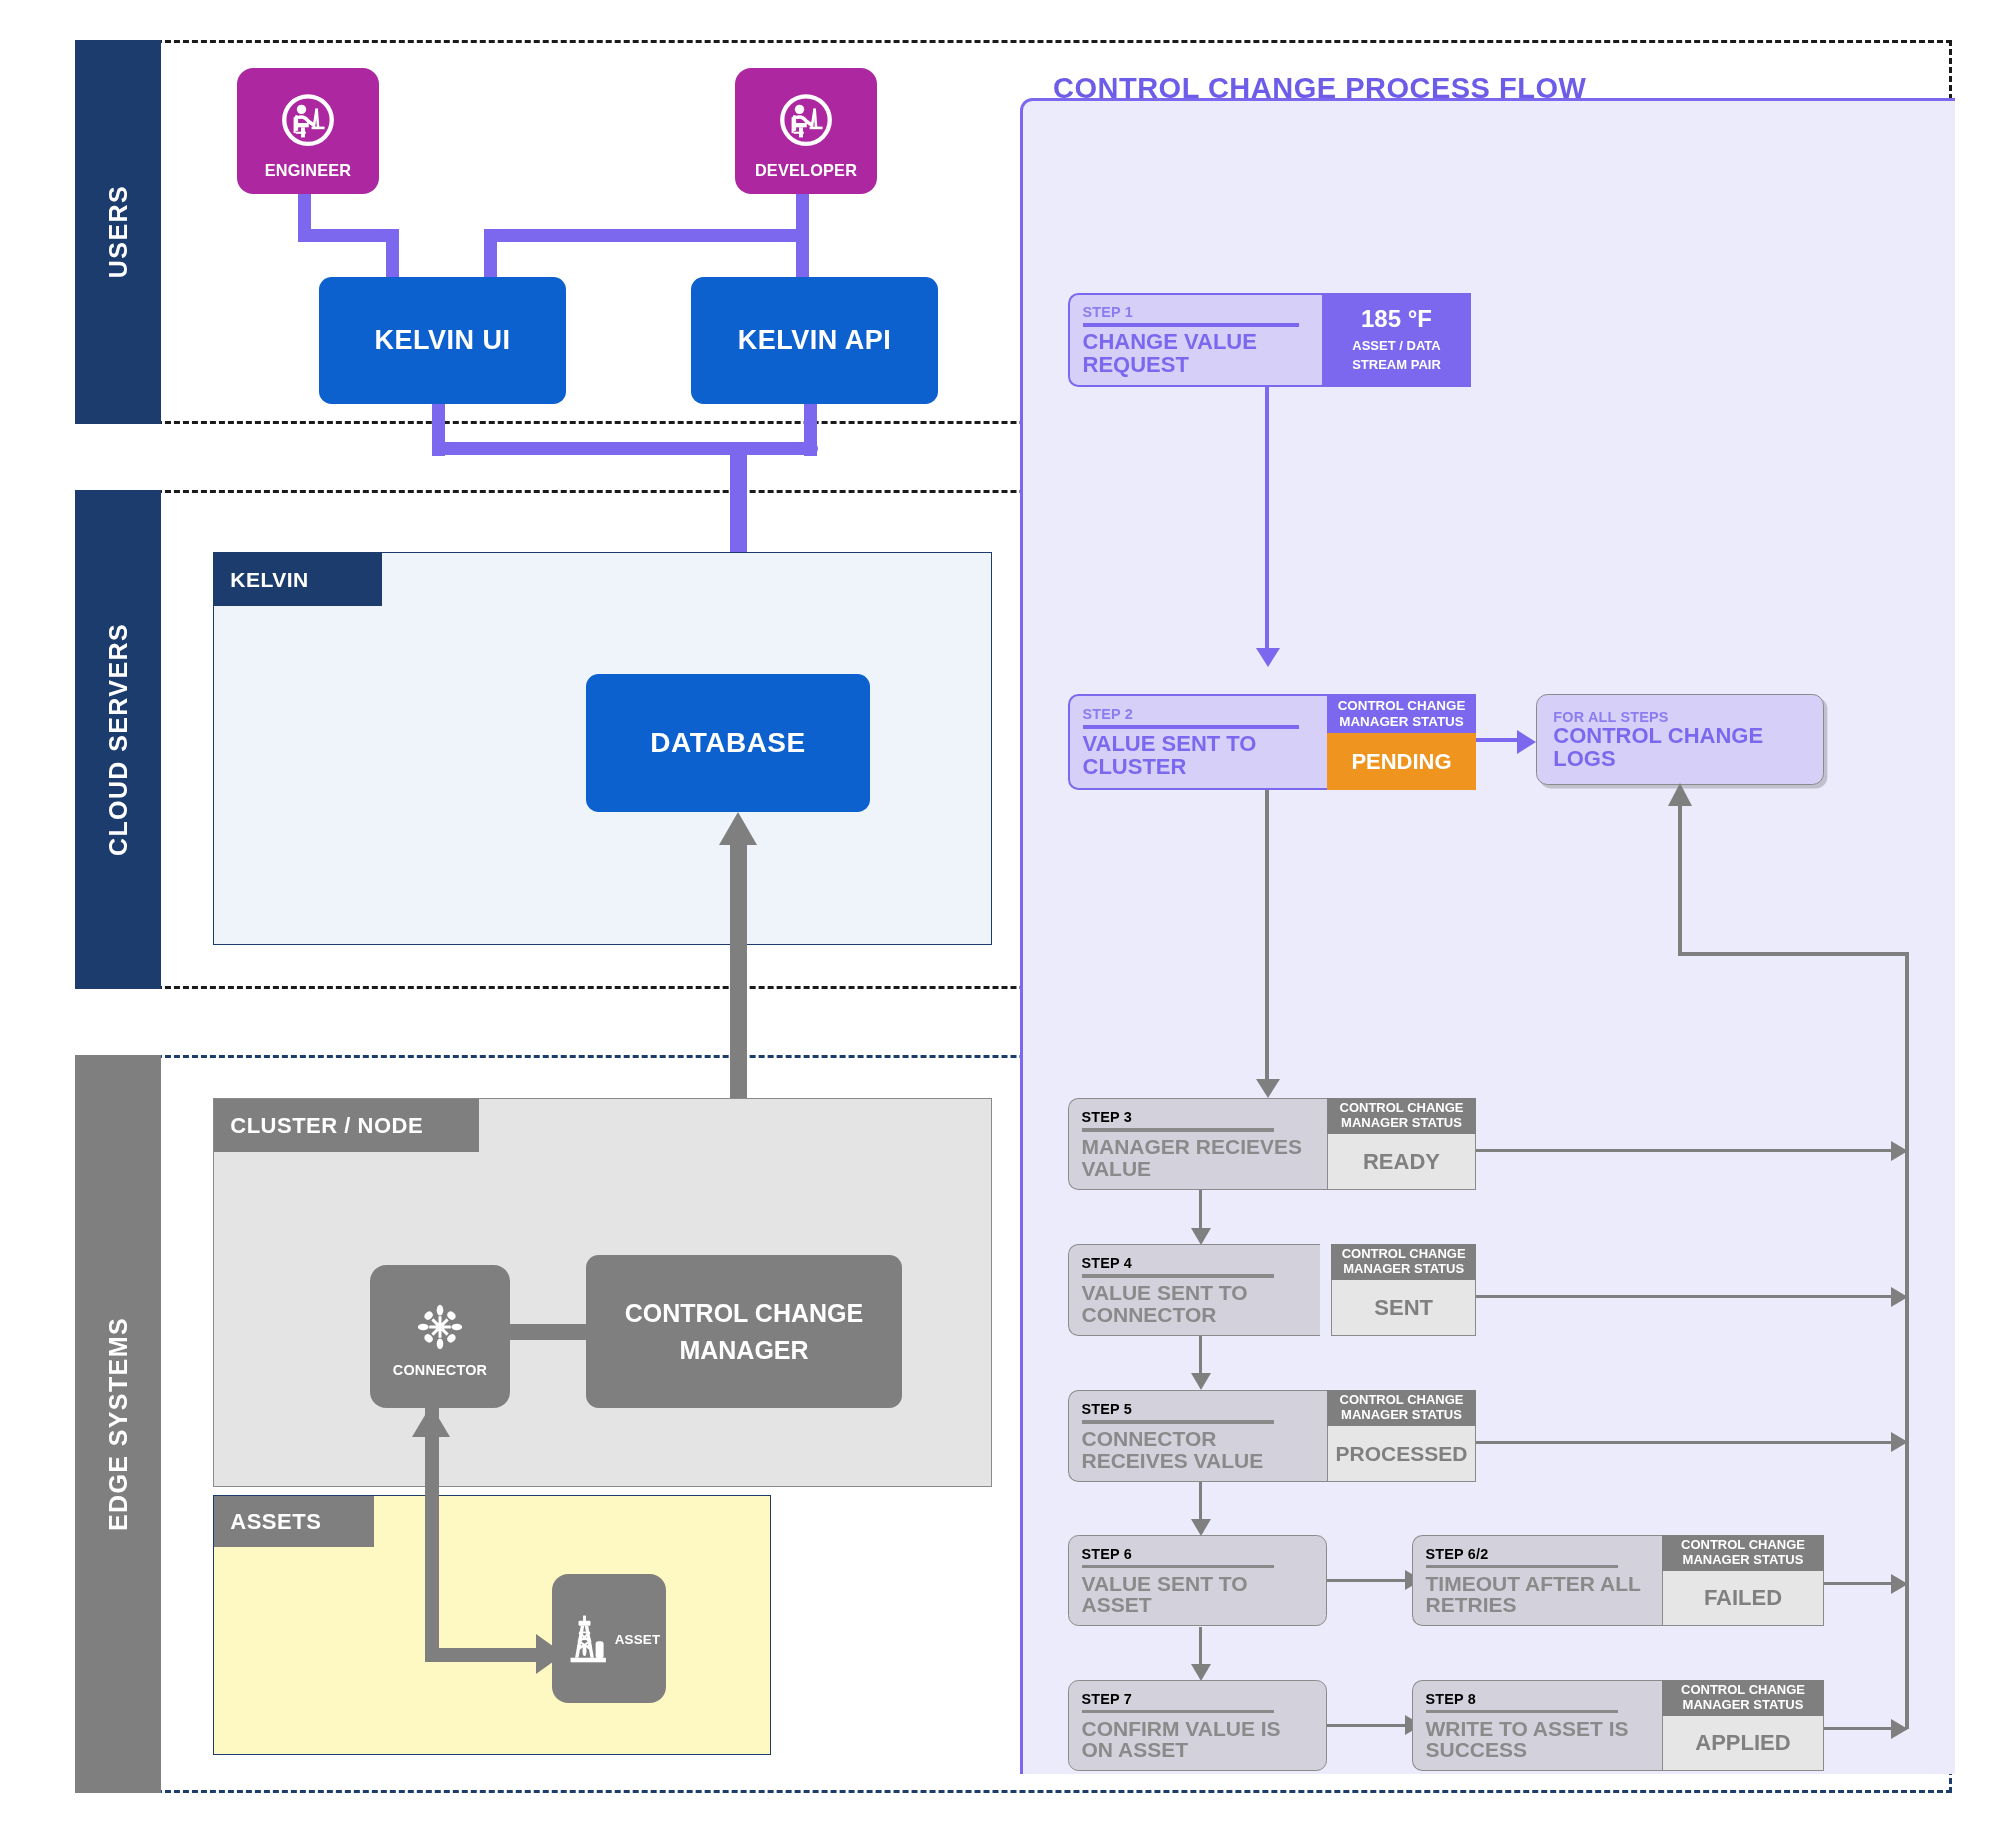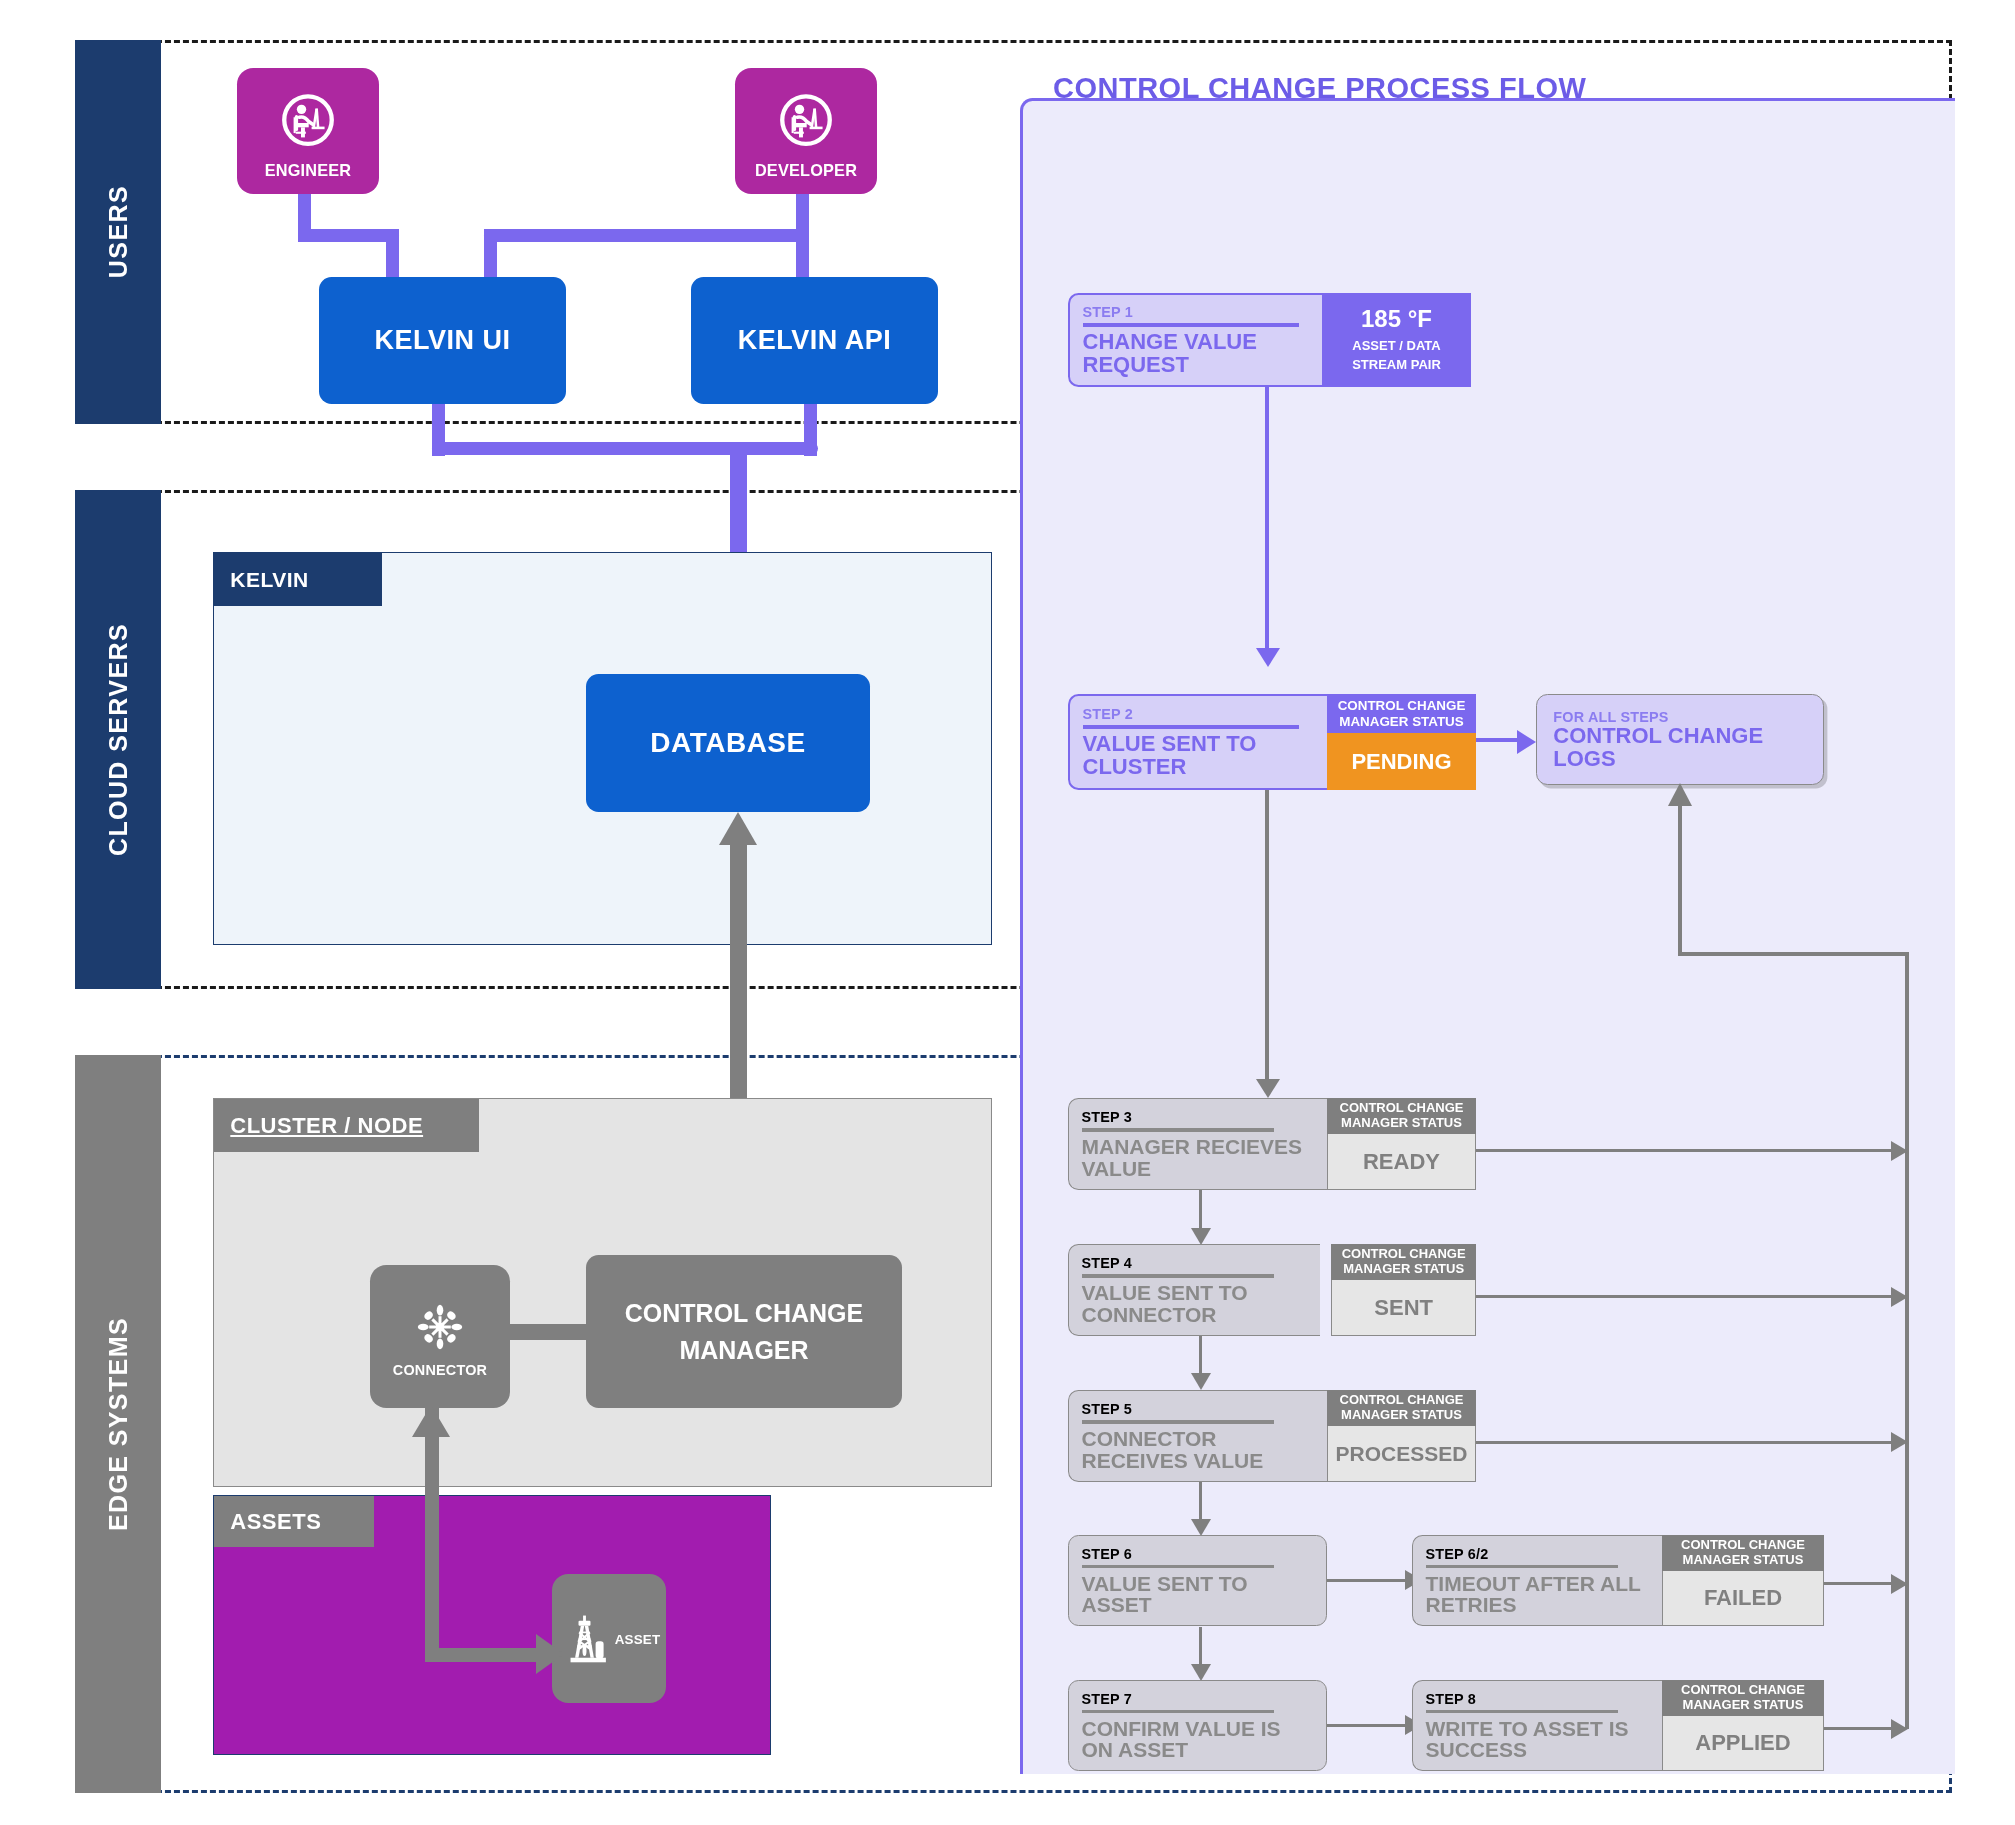--- a/index.html
+++ b/index.html
@@ -181,21 +181,21 @@
 
 <div class="node blue" style="left:586px;top:674px;width:284px;height:138px;font-size:28px;letter-spacing:0.5px;">
   <span>DATABASE</span>
 </div>
 
 <div class="bar" style="left:730px;top:844px;width:17.3px;height:412px;background:#7f7f7f;"></div>
 <div class="tri" style="left:719px;top:812px;border-left:19px solid transparent;border-right:19px solid transparent;border-bottom:33px solid #7f7f7f;"></div>
 <div class="tri" style="left:719px;top:1226px;border-left:19px solid transparent;border-right:19px solid transparent;border-top:33px solid #7f7f7f;"></div>
 
 <div class="panelbox" style="left:213px;top:1098px;width:779px;height:389px;background:#e4e4e4;border:1.4px solid #8a8a8a;">
-  <div class="tab" style="width:265px;height:53px;background:#7f7f7f;font-size:22px;text-decoration:underline;">
+  <div class="tab" style="width:265px;height:53px;background:#7f7f7f;font-size:22px;">
     <span>CLUSTER / NODE</span>
   </div>
 </div>
 
 <div class="node gray" style="left:370px;top:1265px;width:140px;height:143px;flex-direction:column;border-radius:16.3px;">
   <svg width="60" height="60" viewBox="0 0 100 100" style="margin-top:2.9px;">
     <g fill="#fff">
       <ellipse cx="50" cy="50" rx="7" ry="7"></ellipse>
       <ellipse cx="50" cy="22" rx="5.5" ry="9"></ellipse>
       <ellipse cx="50" cy="78" rx="5.5" ry="9"></ellipse>
@@ -213,21 +213,21 @@
   </svg>
   <div class="icon-label" style="font-size:14.4px;margin-top:4.8px;">CONNECTOR</div>
 </div>
 
 <div class="node gray" style="left:586px;top:1255px;width:316px;height:153px;font-size:25px;line-height:1.45;padding:0 14.4px;">
   <span>CONTROL CHANGE MANAGER</span>
 </div>
 
 <div class="bar" style="left:510px;top:1324px;width:77px;height:16.3px;background:#7f7f7f;"></div>
 
-<div class="panelbox" style="left:213px;top:1495px;width:558px;height:260px;background:#a21caf;border:1.4px solid #1c3c6e;">
+<div class="panelbox" style="left:213px;top:1495px;width:558px;height:260px;background:#fef9c3;border:1.4px solid #1c3c6e;">
   <div class="tab" style="width:160px;height:51px;background:#7f7f7f;font-size:22px;">
     <span>ASSETS</span>
   </div>
 </div>
 
 <div class="node gray" style="left:552px;top:1574px;width:114px;height:129px;flex-direction:row;border-radius:16.3px;">
   <svg width="57" height="57" viewBox="0 0 100 100" style="margin-top:1.9px;">
     <g fill="#fff">
       <rect x="44" y="8" width="5" height="10"></rect>
       <rect x="36" y="17" width="21" height="9" rx="2"></rect>

